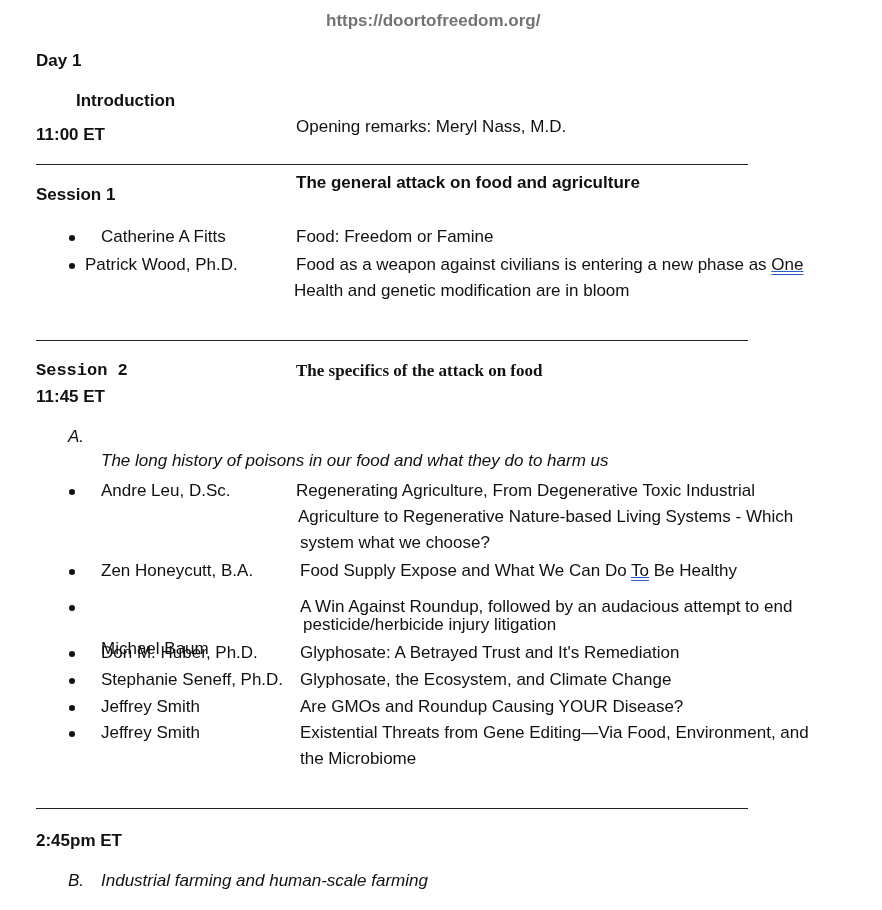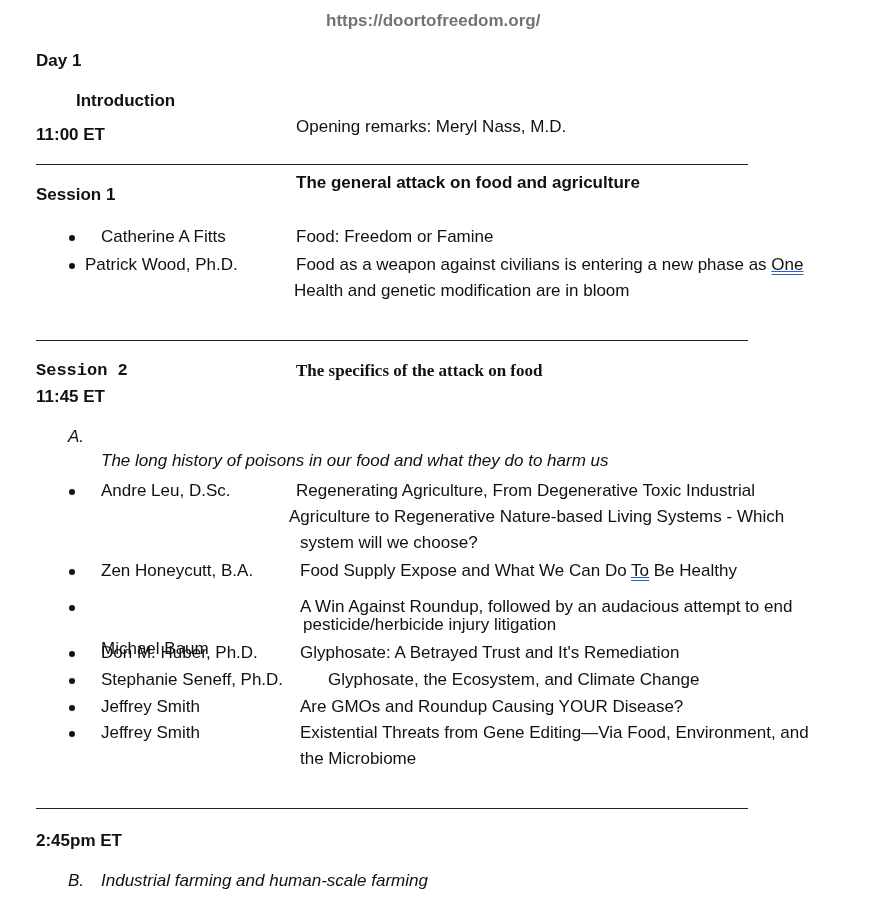--- a/index.html
+++ b/index.html
@@ -43,39 +43,39 @@
 <div class="abs b" style="left:36px; top:360px;font-family:Liberation Mono, monospace;">Session 2</div>
 <div class="abs b" style="left:296px; top:360px;font-family:Liberation Serif, serif;">The specifics of the attack on food</div>
 <div class="abs b" style="left:36px; top:386px;">11:45 ET</div>
 
 <div class="abs i" style="left:68px; top:426px;">A.</div>
 <div class="abs i" style="left:101px; top:426px;margin-top:24px;">The long history of poisons in our food and what they do to harm us</div>
 
 <div class="bullet" style="left:69px; top:489px;"></div>
 <div class="abs" style="left:101px; top:480px;">Andre Leu, D.Sc.</div>
 <div class="abs" style="left:296px; top:480px;">Regenerating Agriculture, From Degenerative Toxic Industrial</div>
-<div class="abs" style="left:289px; top:506px;">Agriculture to Regenerative Nature-based Living Systems - Which</div>
-<div class="abs" style="left:300px; top:532px;">system will we choose?</div>
+<div class="abs" style="left:298px; top:506px;">Agriculture to Regenerative Nature-based Living Systems - Which</div>
+<div class="abs" style="left:300px; top:532px;">system what we choose?</div>
 
 <div class="bullet" style="left:69px; top:569px;"></div>
 <div class="abs" style="left:101px; top:560px;">Zen Honeycutt, B.A.</div>
 <div class="abs" style="left:300px; top:560px;"><span>Food Supply Expose and What We Can Do </span><span class="dbl">To</span><span> Be Healthy</span></div>
 
 <div class="bullet" style="left:69px; top:605px;"></div>
 <div class="abs" style="left:101px; top:596px;margin-top:42px;">Michael Baum</div>
 <div class="abs" style="left:300px; top:596px;">A Win Against Roundup, followed by an audacious attempt to end</div>
 <div class="abs" style="left:303px; top:614px;">pesticide/herbicide injury litigation</div>
 
 <div class="bullet" style="left:69px; top:651px;"></div>
 <div class="abs" style="left:101px; top:642px;">Don M. Huber, Ph.D.</div>
 <div class="abs" style="left:300px; top:642px;">Glyphosate: A Betrayed Trust and It's Remediation</div>
 
 <div class="bullet" style="left:69px; top:678px;"></div>
 <div class="abs" style="left:101px; top:669px;">Stephanie Seneff, Ph.D.</div>
-<div class="abs" style="left:300px; top:669px;margin-left:28px;">Glyphosate, the Ecosystem, and Climate Change</div>
+<div class="abs" style="left:300px; top:669px;">Glyphosate, the Ecosystem, and Climate Change</div>
 
 <div class="bullet" style="left:69px; top:705px;"></div>
 <div class="abs" style="left:101px; top:696px;">Jeffrey Smith</div>
 <div class="abs" style="left:300px; top:696px;">Are GMOs and Roundup Causing YOUR Disease?</div>
 
 <div class="bullet" style="left:69px; top:731px;"></div>
 <div class="abs" style="left:101px; top:722px;">Jeffrey Smith</div>
 <div class="abs" style="left:300px; top:722px;">Existential Threats from Gene Editing—Via Food, Environment, and</div>
 <div class="abs" style="left:300px; top:748px;">the Microbiome</div>
 

